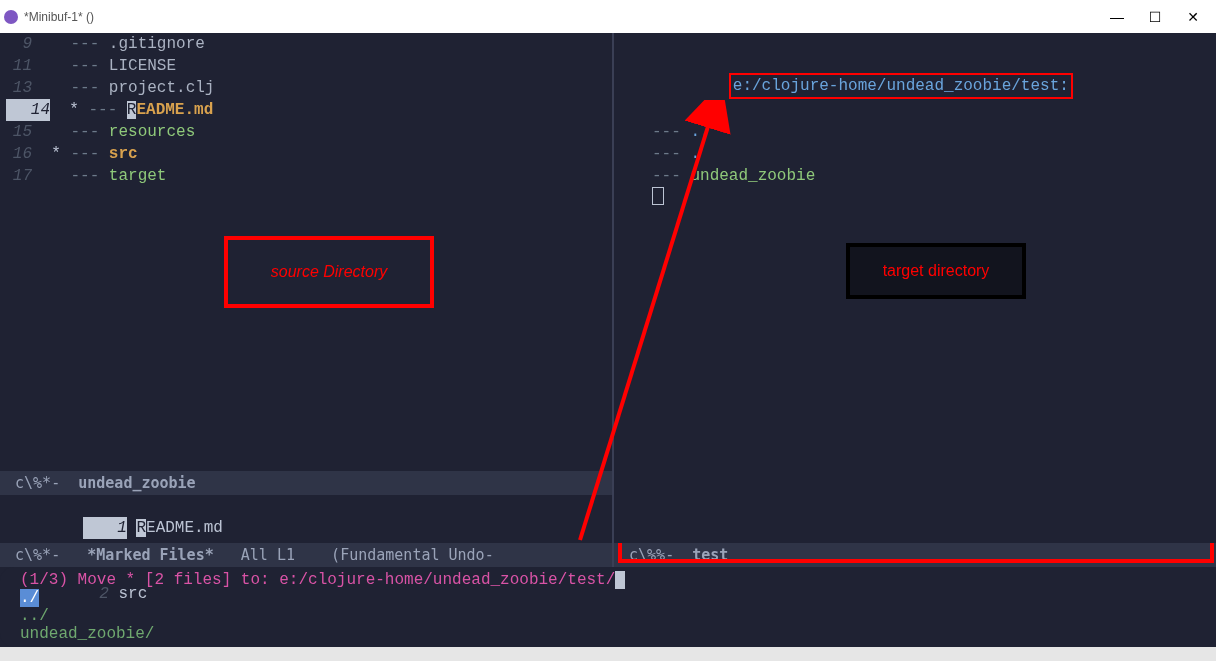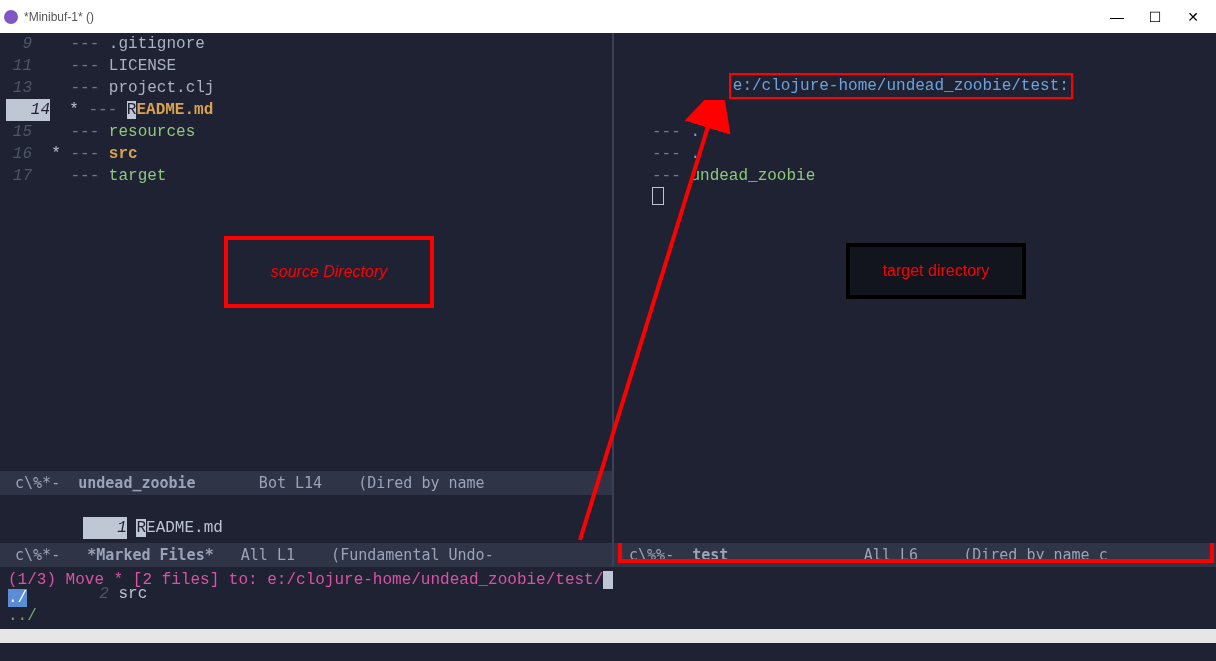--- a/index.html
+++ b/index.html
@@ -34,21 +34,21 @@
   .modeline {
     height: 24px; background: #c2c9d6; color: #2b2f42;
     display: flex; align-items: center; padding: 0 6px; font-family: Consolas, monospace; font-size: 15px;
     white-space: pre; overflow: hidden;
   }
   .modeline.inactive { background: #2f3447; color: #9aa3b8; }
   .ml-name { font-weight: bold; }
 
   .marked-buffer { height: 48px; background: #1f2233; }
 
-  .minibuf { background: #1f2233; padding: 4px 8px; border-radius: 14px; }
+  .minibuf { background: #1f2233; padding: 4px 20px; border-radius: 14px; }
   .minibuf .prompt { color: #d953a6; white-space: pre; }
   .minibuf .cur { background: #bfc7d5; width: 10px; height: 18px; display:inline-block; vertical-align: text-bottom; }
   .comp-sel { background: #5a8dd6; color: #fff; }
   .comp { color: #6fa86f; }
 
   .annot-box {
     position: absolute; border: 4px solid #f00; color: #f00;
     font-family: Arial, sans-serif; font-size: 16px; display:flex; align-items:center; justify-content:center;
     background: transparent;
   }
@@ -86,21 +86,20 @@
         <div class="line"><span class="ln">13</span>  <span class="mark"> </span> <span class="dash">---</span> <span class="name-gray">project.clj</span></div>
         <div class="line"><span class="ln-cur">14</span>  <span class="mark">*</span> <span class="dash">---</span> <span class="curbg">R</span><span class="name-yellow">EADME.md</span></div>
         <div class="line"><span class="ln">15</span>  <span class="mark"> </span> <span class="dash">---</span> <span class="name-green">resources</span></div>
         <div class="line"><span class="ln">16</span>  <span class="mark">*</span> <span class="dash">---</span> <span class="name-yellow">src</span></div>
         <div class="line"><span class="ln">17</span>  <span class="mark"> </span> <span class="dash">---</span> <span class="name-green">target</span></div>
       </div>
 
     <div class="modeline inactive">
       <span> c\%*-  </span>
       <span class="ml-name">undead_zoobie</span>
-      <span>       Bot L14    (Dired by name </span>
     </div>
 
     <div class="marked-buffer">
       <div class="line">
         <span class="ln-cur">1</span><span> </span><span class="curbg">R</span><span>EADME.md</span>
       </div>
       <div class="line">
         <span class="ln">2</span><span> </span><span>src</span>
       </div>
     </div>
@@ -126,31 +125,31 @@
       <div class="line"><span class="rcursor"></span></div>
 
       <div class="annot-box black" style="left:232px; top:210px; width:180px; height:56px;">
         <span>target directory</span>
       </div>
     </div>
 
     <div class="modeline inactive">
       <span> c\%%-  </span>
       <span class="ml-name">test</span>
-      <span>               All L6     (Dired by name c</span>
     </div>
   </div>
 </div>
 
 <div class="minibuf">
   <div>
     <span class="prompt">(1/3) Move * [2 files] to: e:/clojure-home/undead_zoobie/test/</span><span class="cur"></span>
   </div>
   <div><span class="comp-sel">./</span></div>
   <div><span class="comp">../</span></div>
+  <div><span class="comp">undead_zoobie/</span></div>
 </div>
 
 <div class="bottom-strip">
   <span>  drwxrwxrwx   1 dradams  root            0 11-13 12:00 </span><span class="red">TEST</span><span> Nov 13</span>
 </div>
 
 <div class="annot-box" style="left:224px; top:236px; width:210px; height:72px;font-style:italic;">
   <span>source Directory</span>
 </div>
 

